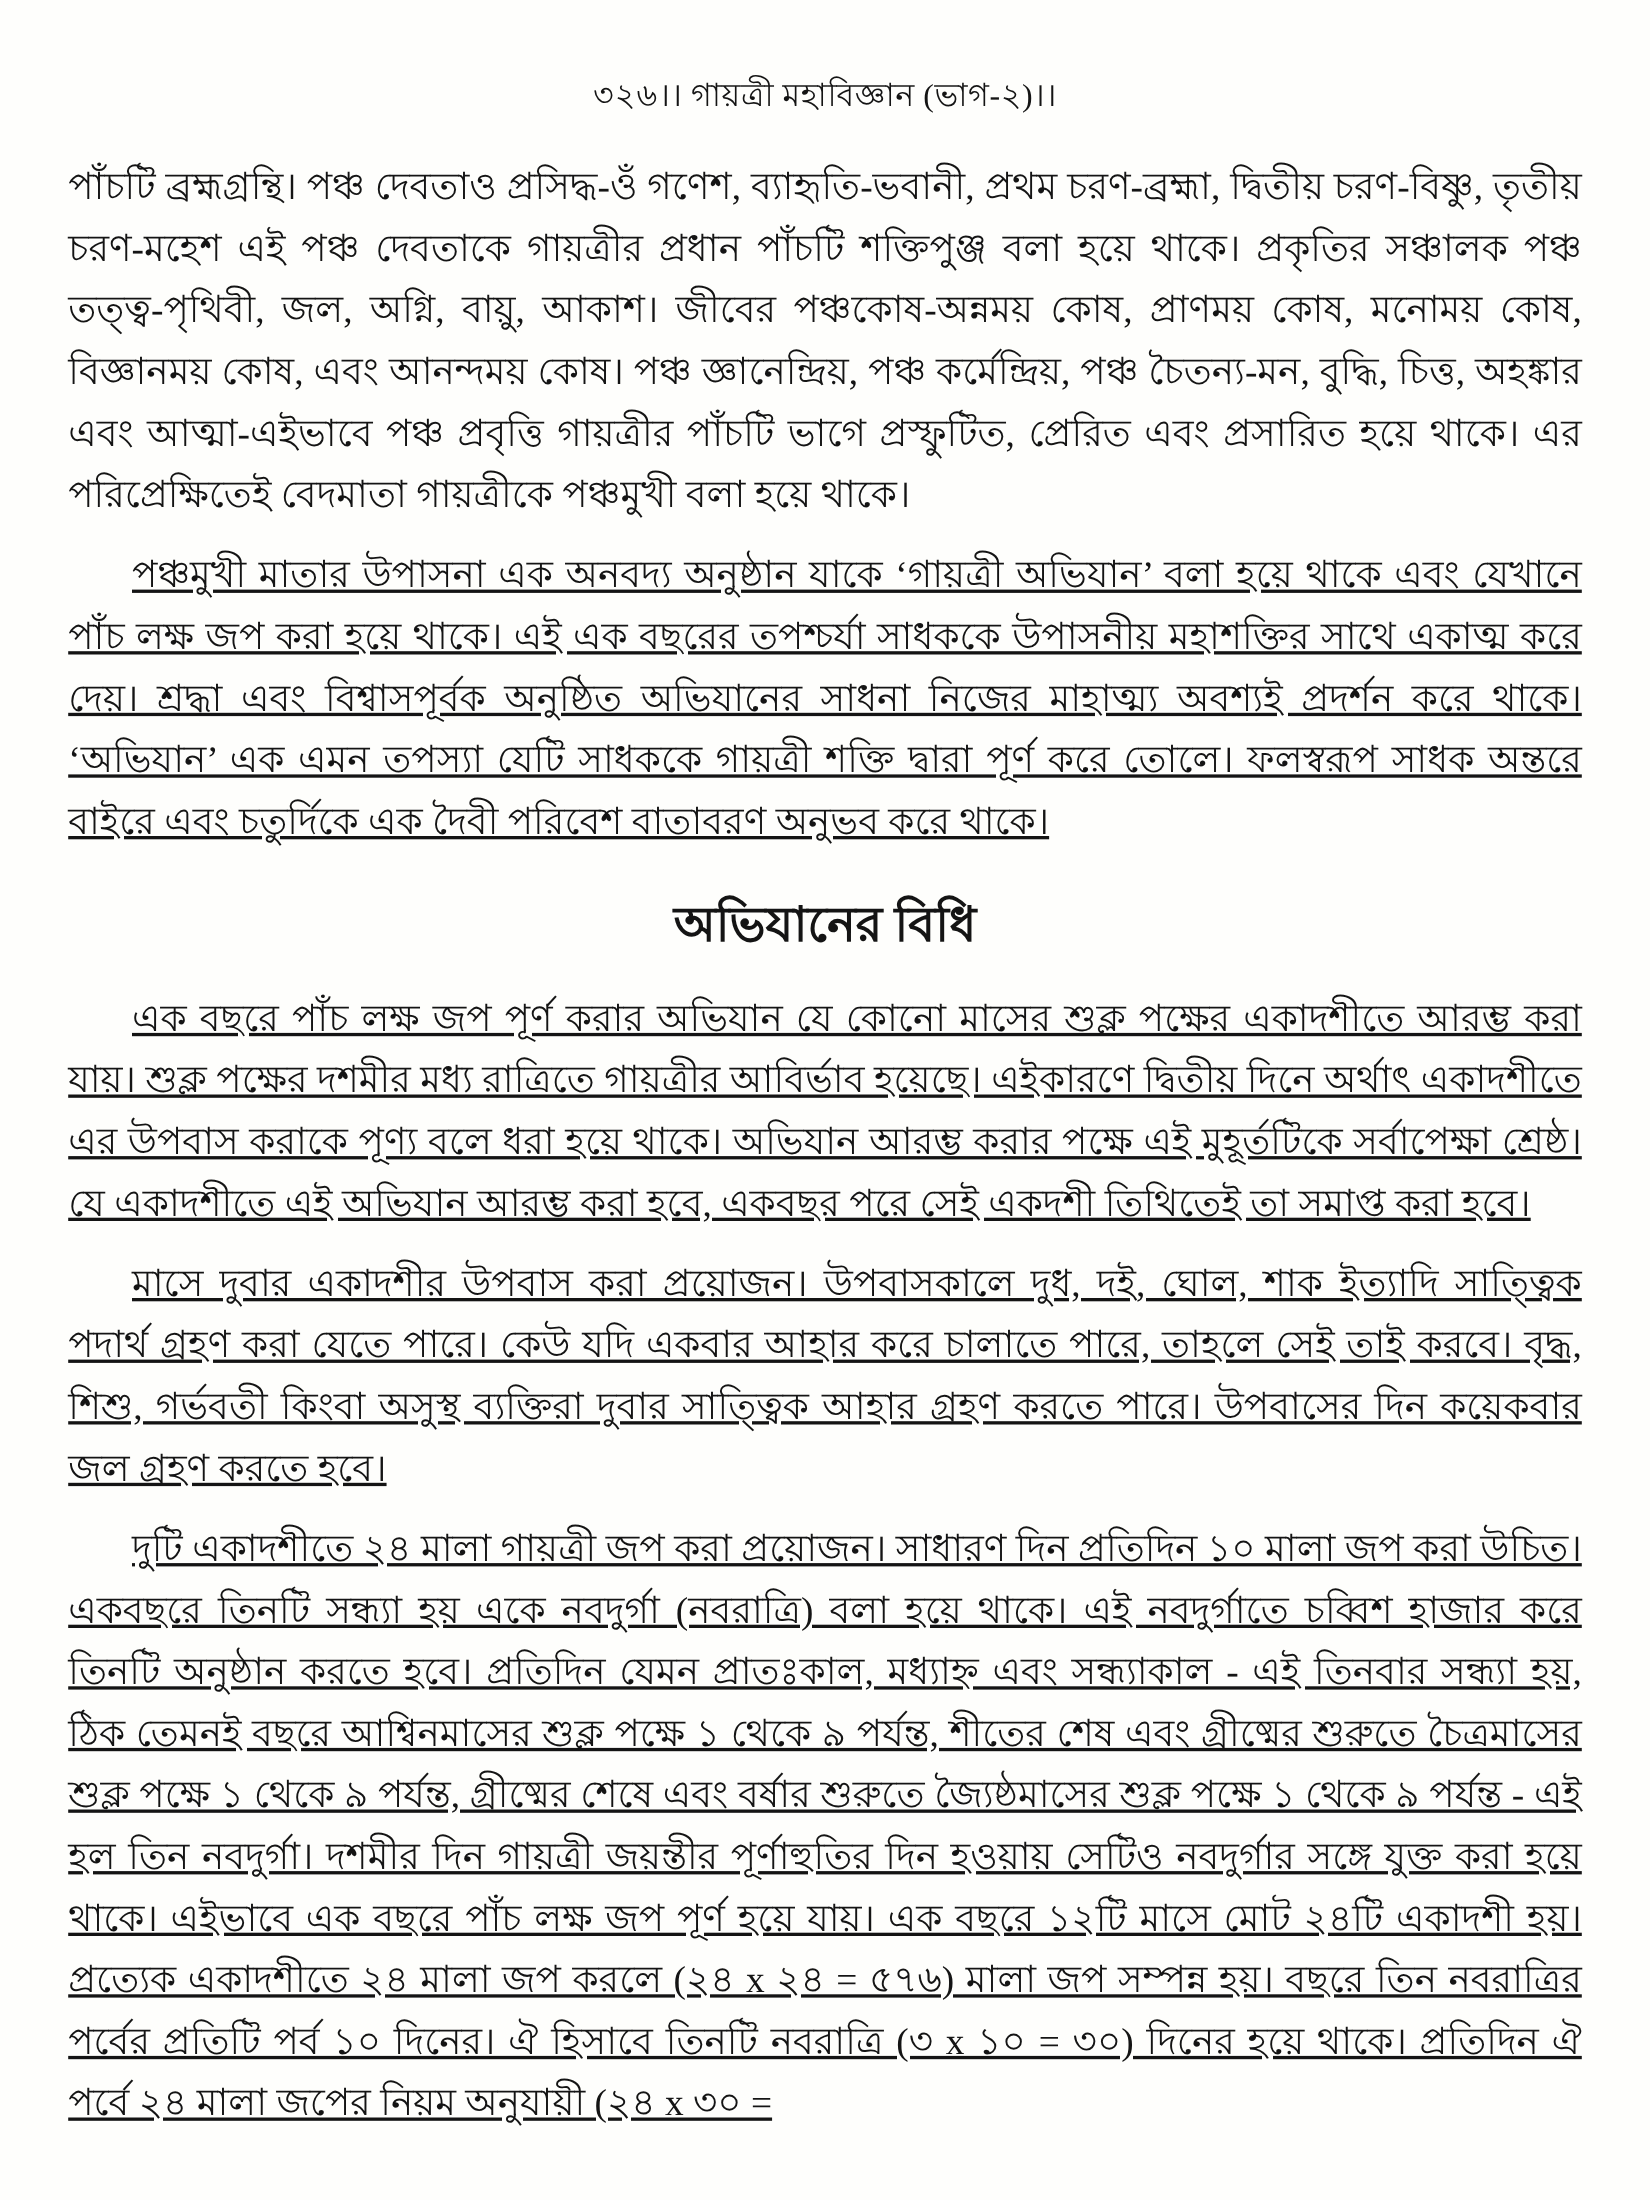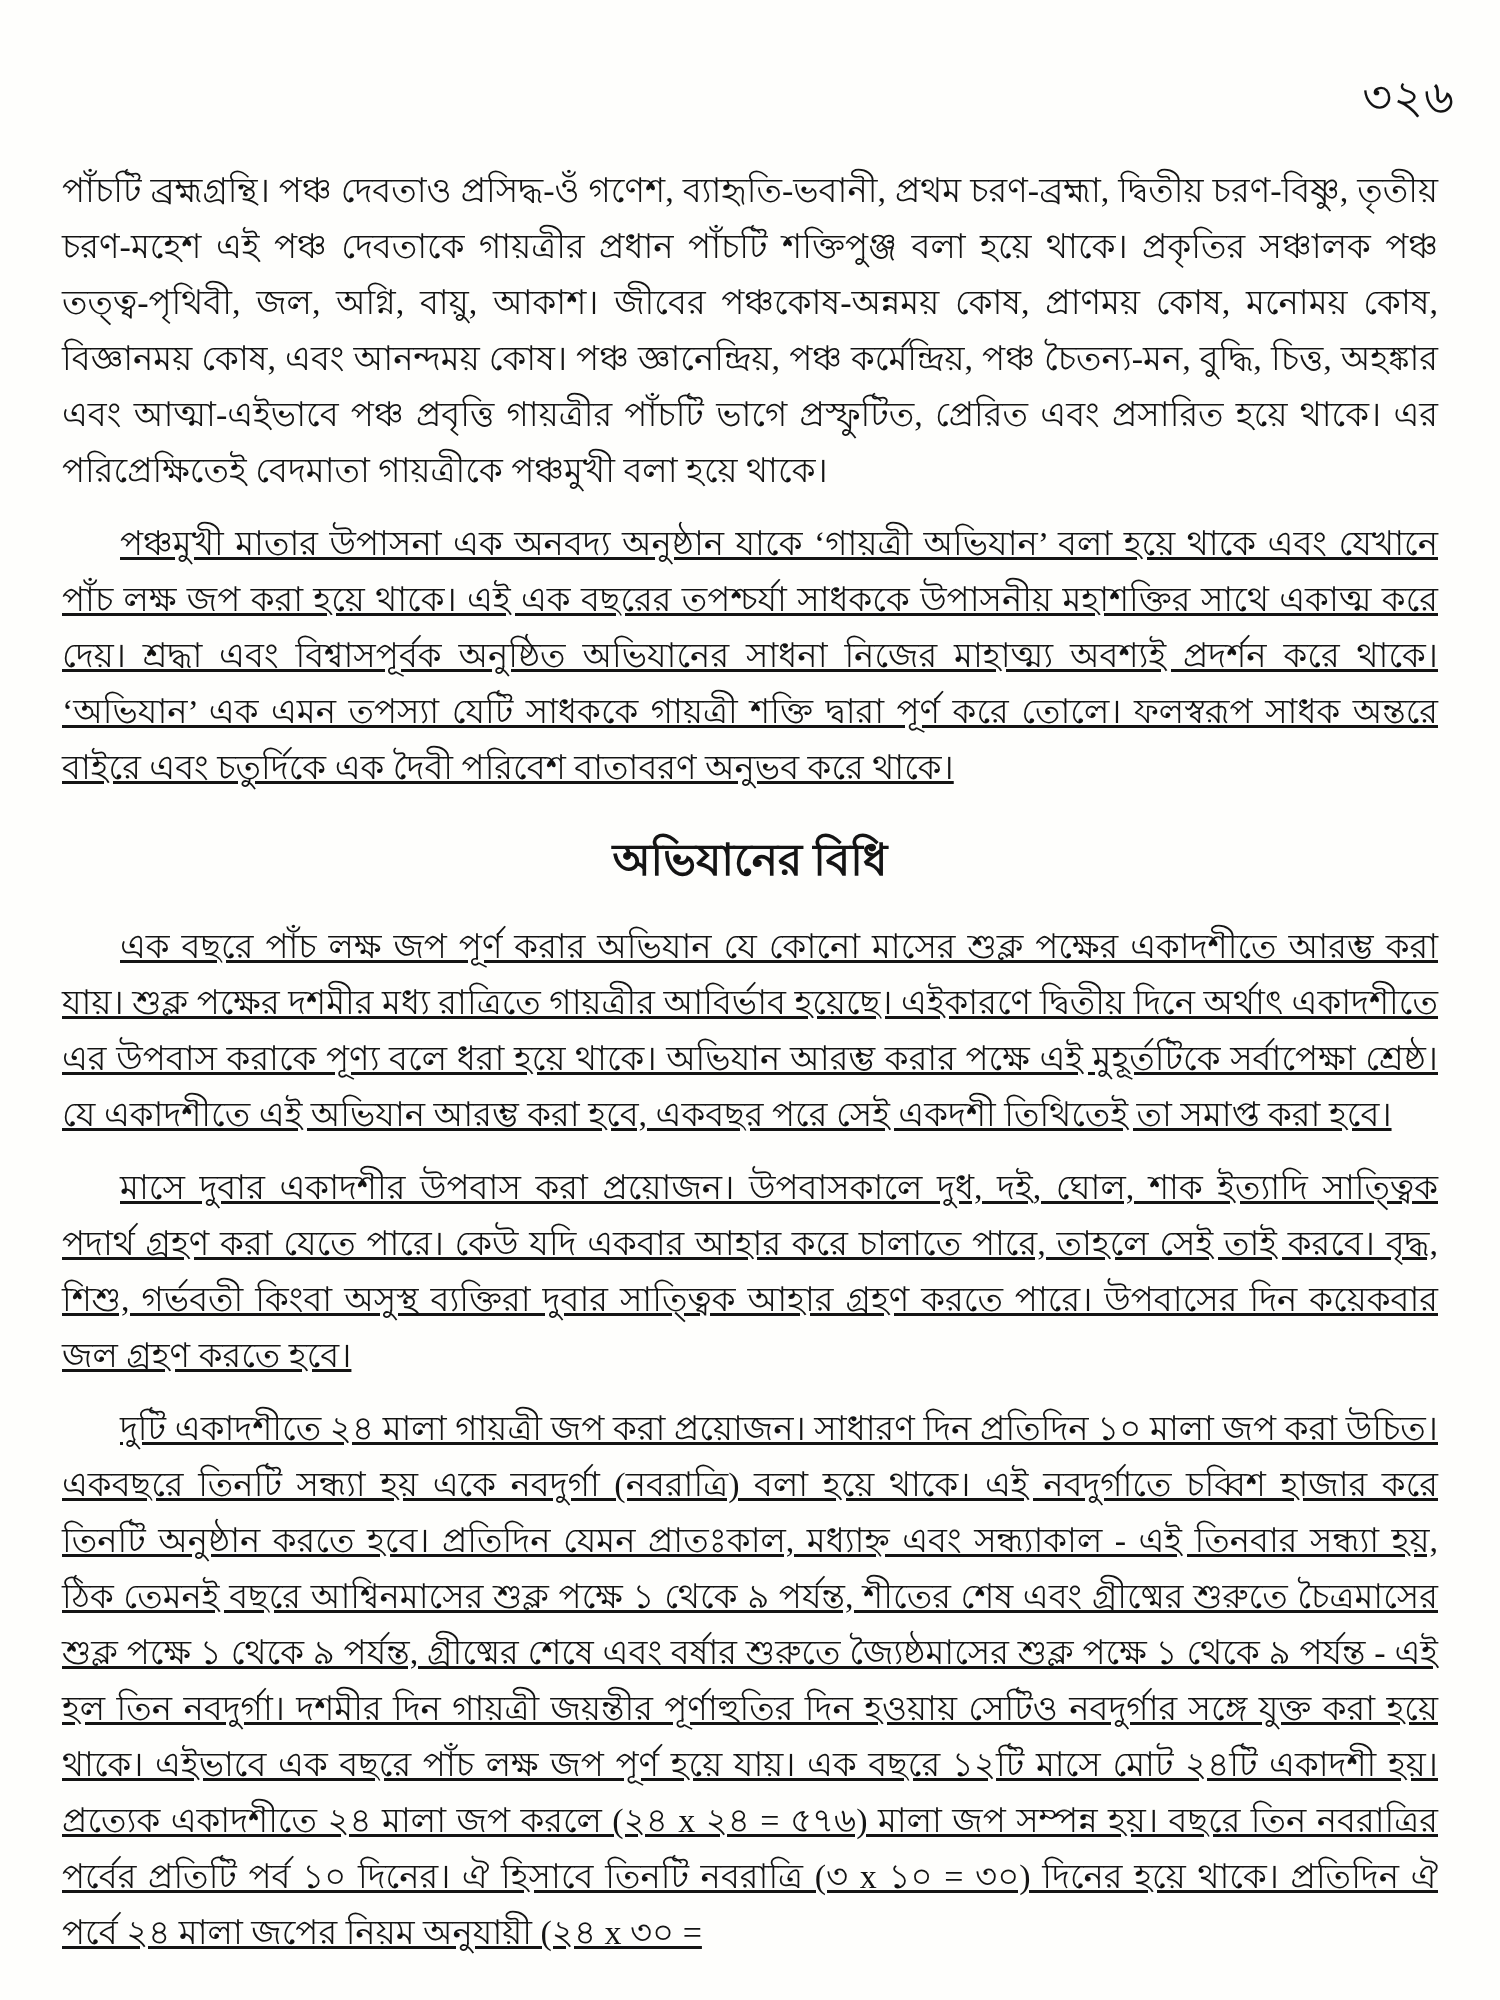--- a/index.html
+++ b/index.html
@@ -14,23 +14,23 @@
     margin: 0 auto;
     background: #fefefc;
     color: #141414;
     font-family: "Liberation Serif", "DejaVu Serif", serif;
     box-sizing: border-box;
     padding: 70px 45px 0 45px;
     overflow: hidden;
   }
   .page-header {
     display: flex;
-    justify-content: flex-end;
+    justify-content: center;
     align-items: flex-end;
-    font-size: 46px;
+    font-size: 29px;
     line-height: 1.2;
     margin-bottom: 38px;
   }
   .page-number {
     letter-spacing: 1px;
   }
   .book-title {
     letter-spacing: 0.5px;
   }
   .body-text {
@@ -54,20 +54,21 @@
     text-indent: 0;
   }
 </style>
 </head>
 <body>
 
 <div class="page">
 
   <div class="page-header">
     <span class="page-number">৩২৬</span>
+    <span class="book-title">।। গায়ত্রী মহাবিজ্ঞান (ভাগ-২)।।</span>
   </div>
 
   <div class="body-text">
 
     <p class="para">পাঁচটি ব্রহ্মগ্রন্থি। পঞ্চ দেবতাও প্রসিদ্ধ-ওঁ গণেশ, ব্যাহৃতি-ভবানী, প্রথম চরণ-ব্রহ্মা, দ্বিতীয় চরণ-বিষ্ণু, তৃতীয় চরণ-মহেশ এই পঞ্চ দেবতাকে গায়ত্রীর প্রধান পাঁচটি শক্তিপুঞ্জ বলা হয়ে থাকে। প্রকৃতির সঞ্চালক পঞ্চ তত্ত্ব-পৃথিবী, জল, অগ্নি, বায়ু, আকাশ। জীবের পঞ্চকোষ-অন্নময় কোষ, প্রাণময় কোষ, মনোময় কোষ, বিজ্ঞানময় কোষ, এবং আনন্দময় কোষ। পঞ্চ জ্ঞানেন্দ্রিয়, পঞ্চ কর্মেন্দ্রিয়, পঞ্চ চৈতন্য-মন, বুদ্ধি, চিত্ত, অহঙ্কার এবং আত্মা-এইভাবে পঞ্চ প্রবৃত্তি গায়ত্রীর পাঁচটি ভাগে প্রস্ফুটিত, প্রেরিত এবং প্রসারিত হয়ে থাকে। এর পরিপ্রেক্ষিতেই বেদমাতা গায়ত্রীকে পঞ্চমুখী বলা হয়ে থাকে।</p>
 
     <p class="para indent">পঞ্চমুখী মাতার উপাসনা এক অনবদ্য অনুষ্ঠান যাকে ‘গায়ত্রী অভিযান’ বলা হয়ে থাকে এবং যেখানে পাঁচ লক্ষ জপ করা হয়ে থাকে। এই এক বছরের তপশ্চর্যা সাধককে উপাসনীয় মহাশক্তির সাথে একাত্ম করে দেয়। শ্রদ্ধা এবং বিশ্বাসপূর্বক অনুষ্ঠিত অভিযানের সাধনা নিজের মাহাত্ম্য অবশ্যই প্রদর্শন করে থাকে। ‘অভিযান’ এক এমন তপস্যা যেটি সাধককে গায়ত্রী শক্তি দ্বারা পূর্ণ করে তোলে। ফলস্বরূপ সাধক অন্তরে বাইরে এবং চতুর্দিকে এক দৈবী পরিবেশ বাতাবরণ অনুভব করে থাকে।</p>
 
     <h2 class="section-heading">অভিযানের বিধি</h2>
 

